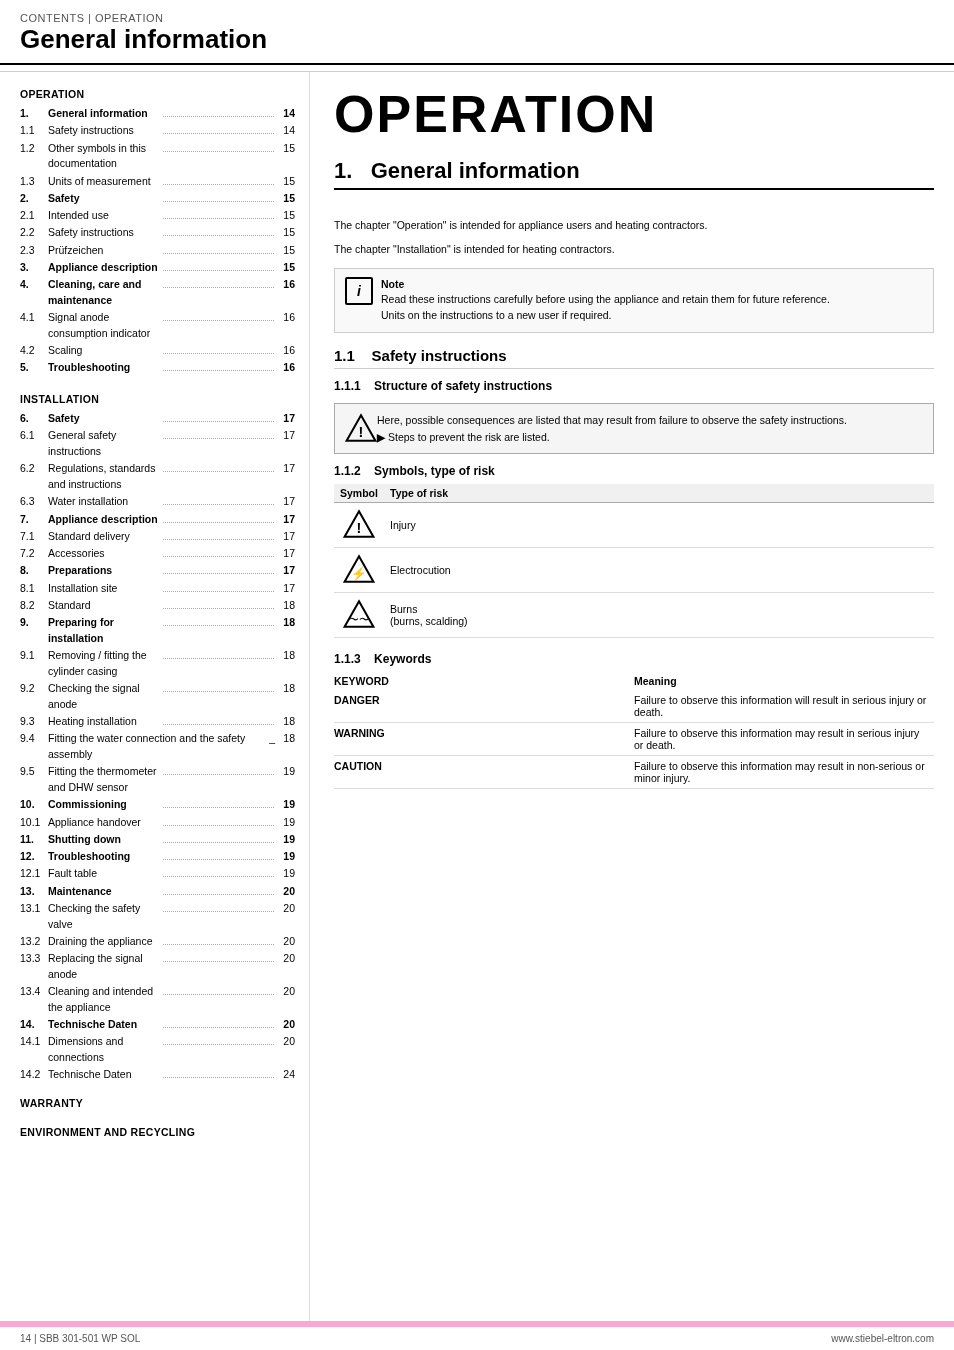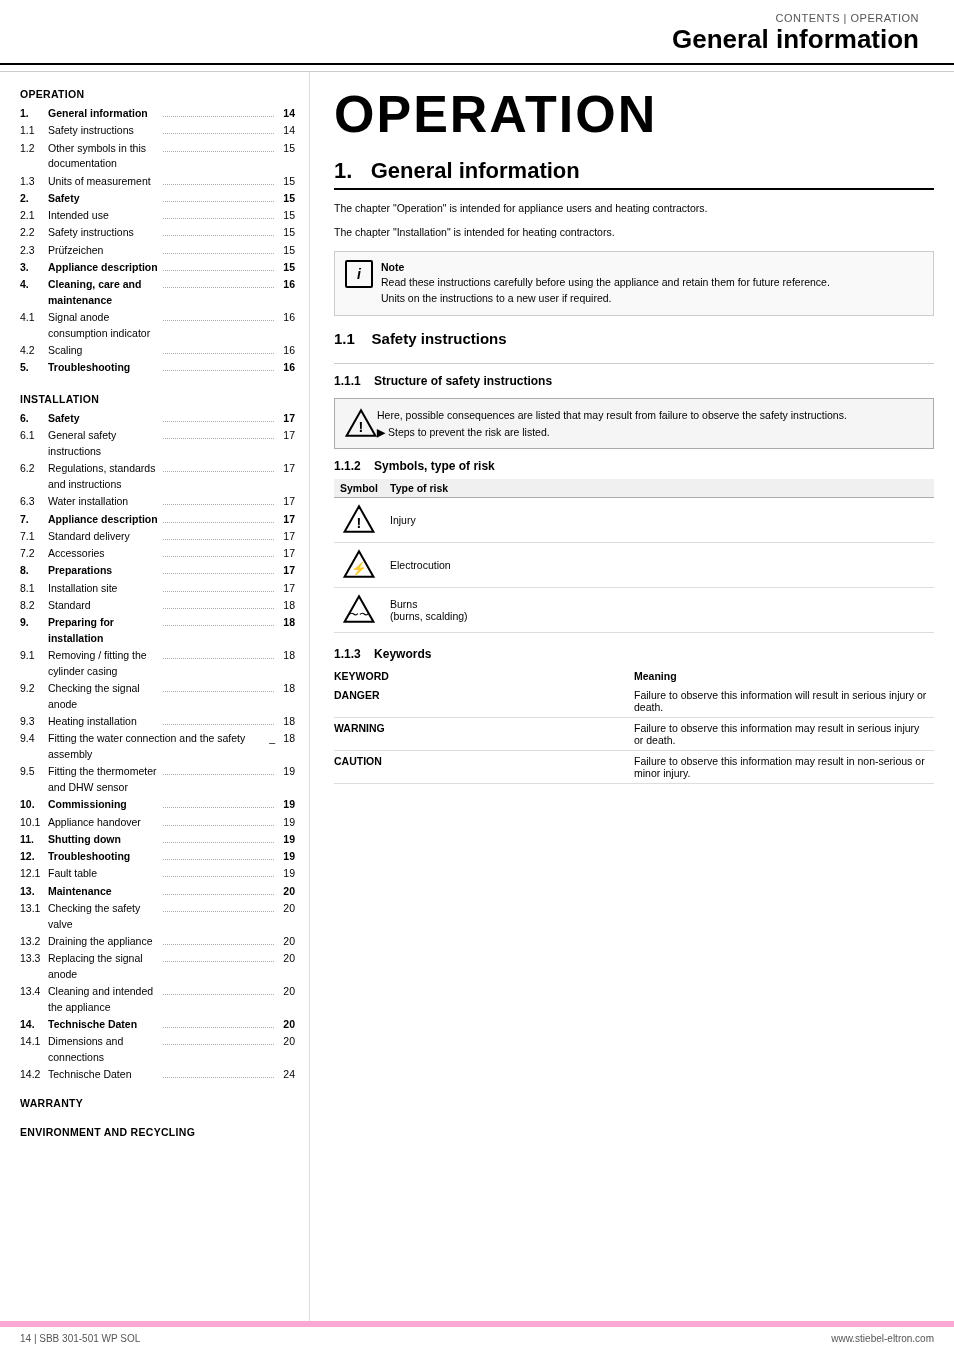--- a/index.html
+++ b/index.html
@@ -16,21 +16,20 @@
       width: 954px;
       min-height: 1350px;
       display: flex;
       flex-direction: column;
     }
 
     
     .header {
       padding: 12px 35px 8px 20px;
       border-bottom: 2px solid #000;
-      text-align: right;
     }
     .header-breadcrumb {
       font-size: 11px;
       color: #555;
       text-transform: uppercase;
       letter-spacing: 0.5px;
     }
     .header-title {
       font-size: 26px;
       font-weight: bold;
@@ -106,31 +105,31 @@
       letter-spacing: 2px;
       margin-bottom: 18px;
       line-height: 1;
     }
 
     .section-title-1 {
       font-size: 22px;
       font-weight: bold;
       border-bottom: 2px solid #000;
       padding-bottom: 4px;
-      margin-bottom: 10px;
+      margin-bottom: 27px;
       margin-top: 0;
     }
 
     .section-title-2 {
       font-size: 15px;
       font-weight: bold;
       margin-bottom: 6px;
       margin-top: 14px;
       border-bottom: 1px solid #ccc;
-      padding-bottom: 16px;
+      padding-bottom: 4px;
     }
 
     .section-title-3 {
       font-size: 12px;
       font-weight: bold;
       margin-bottom: 6px;
       margin-top: 10px;
     }
 
     .body-text {

